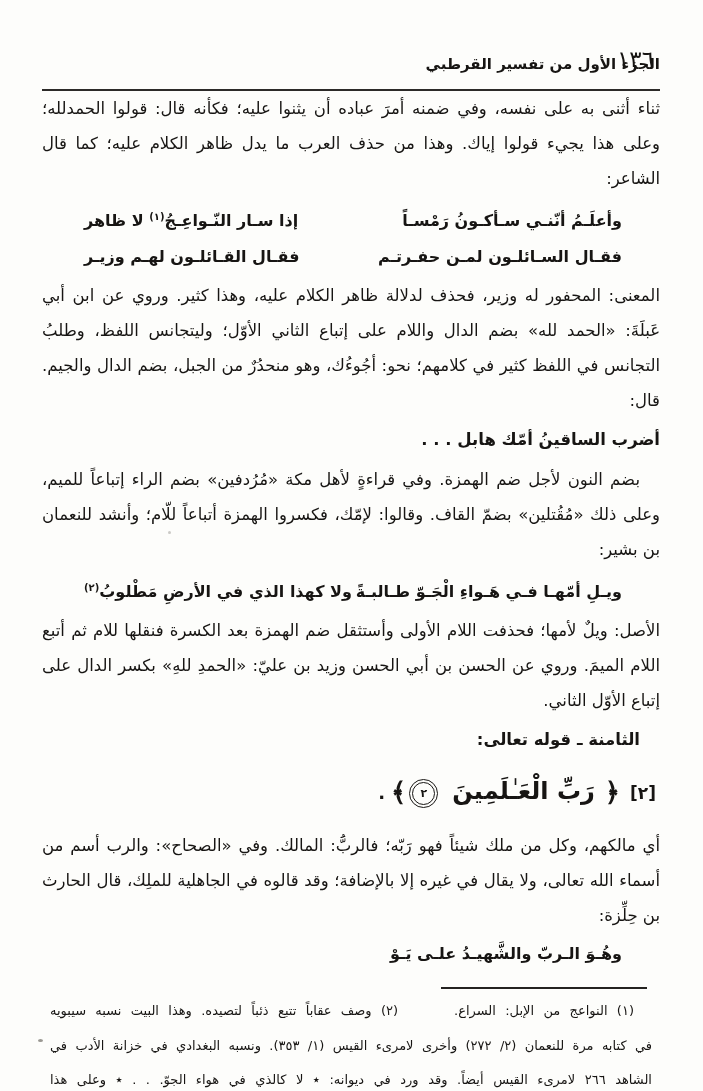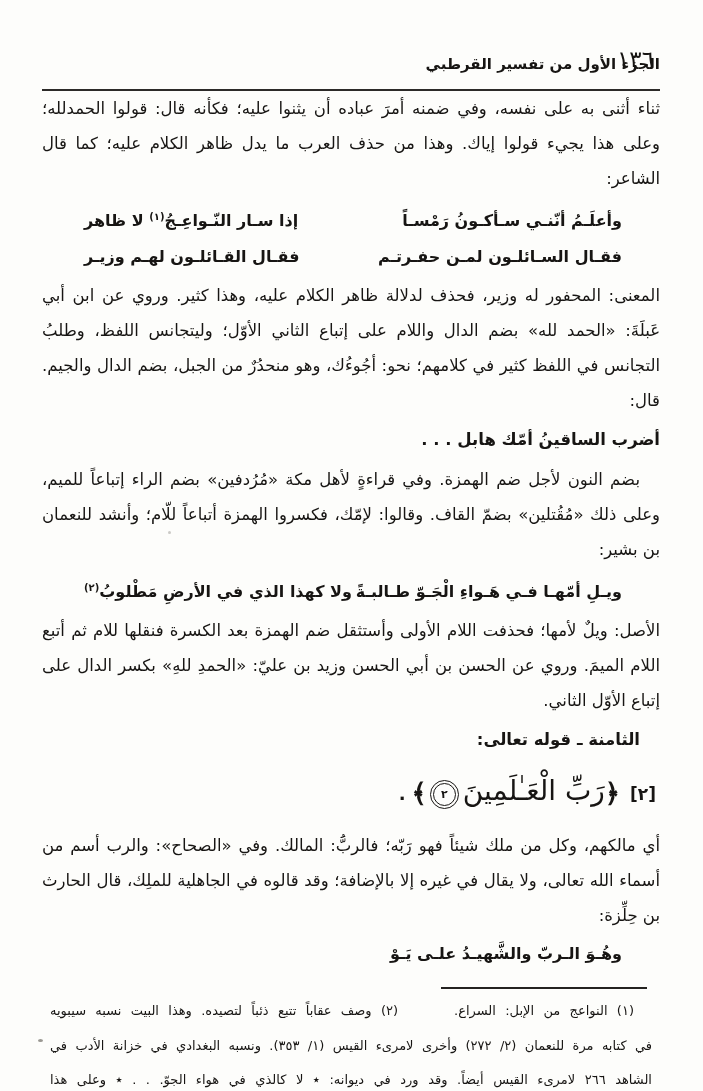--- a/index.html
+++ b/index.html
@@ -42,21 +42,21 @@
   .quote-dots{letter-spacing:2px;}
   .section-heading{
     font-weight:bold;line-height:36px;margin:4px 0 2px 0;text-indent:20px;
   }
   
   .ayah-row{
     text-align:right;margin:10px 4px 12px 0;line-height:46px;height:48px;
   }
   .ayah-ref{font-size:17px;font-weight:bold;margin-left:10px;}
   .ayah-bracket{font-size:26px;font-weight:bold;vertical-align:-2px;}
-  .ayah-text{font-size:28px;font-weight:normal;letter-spacing:1px;margin:0 0;}
+  .ayah-text{font-size:24px;font-weight:bold;letter-spacing:1px;margin:0 10px;}
   .ayah-end{
     display:inline-block;width:21px;height:21px;line-height:22px;
     border:1.4px solid #171513;border-radius:50%;
     outline:1px solid #171513;outline-offset:2px;
     font-size:11px;font-weight:bold;text-align:center;
     vertical-align:2px;margin:0 7px 0 6px;
   }
   .ayah-period{font-size:18px;font-weight:bold;margin-right:6px;}
   
   .footnote-sep{

